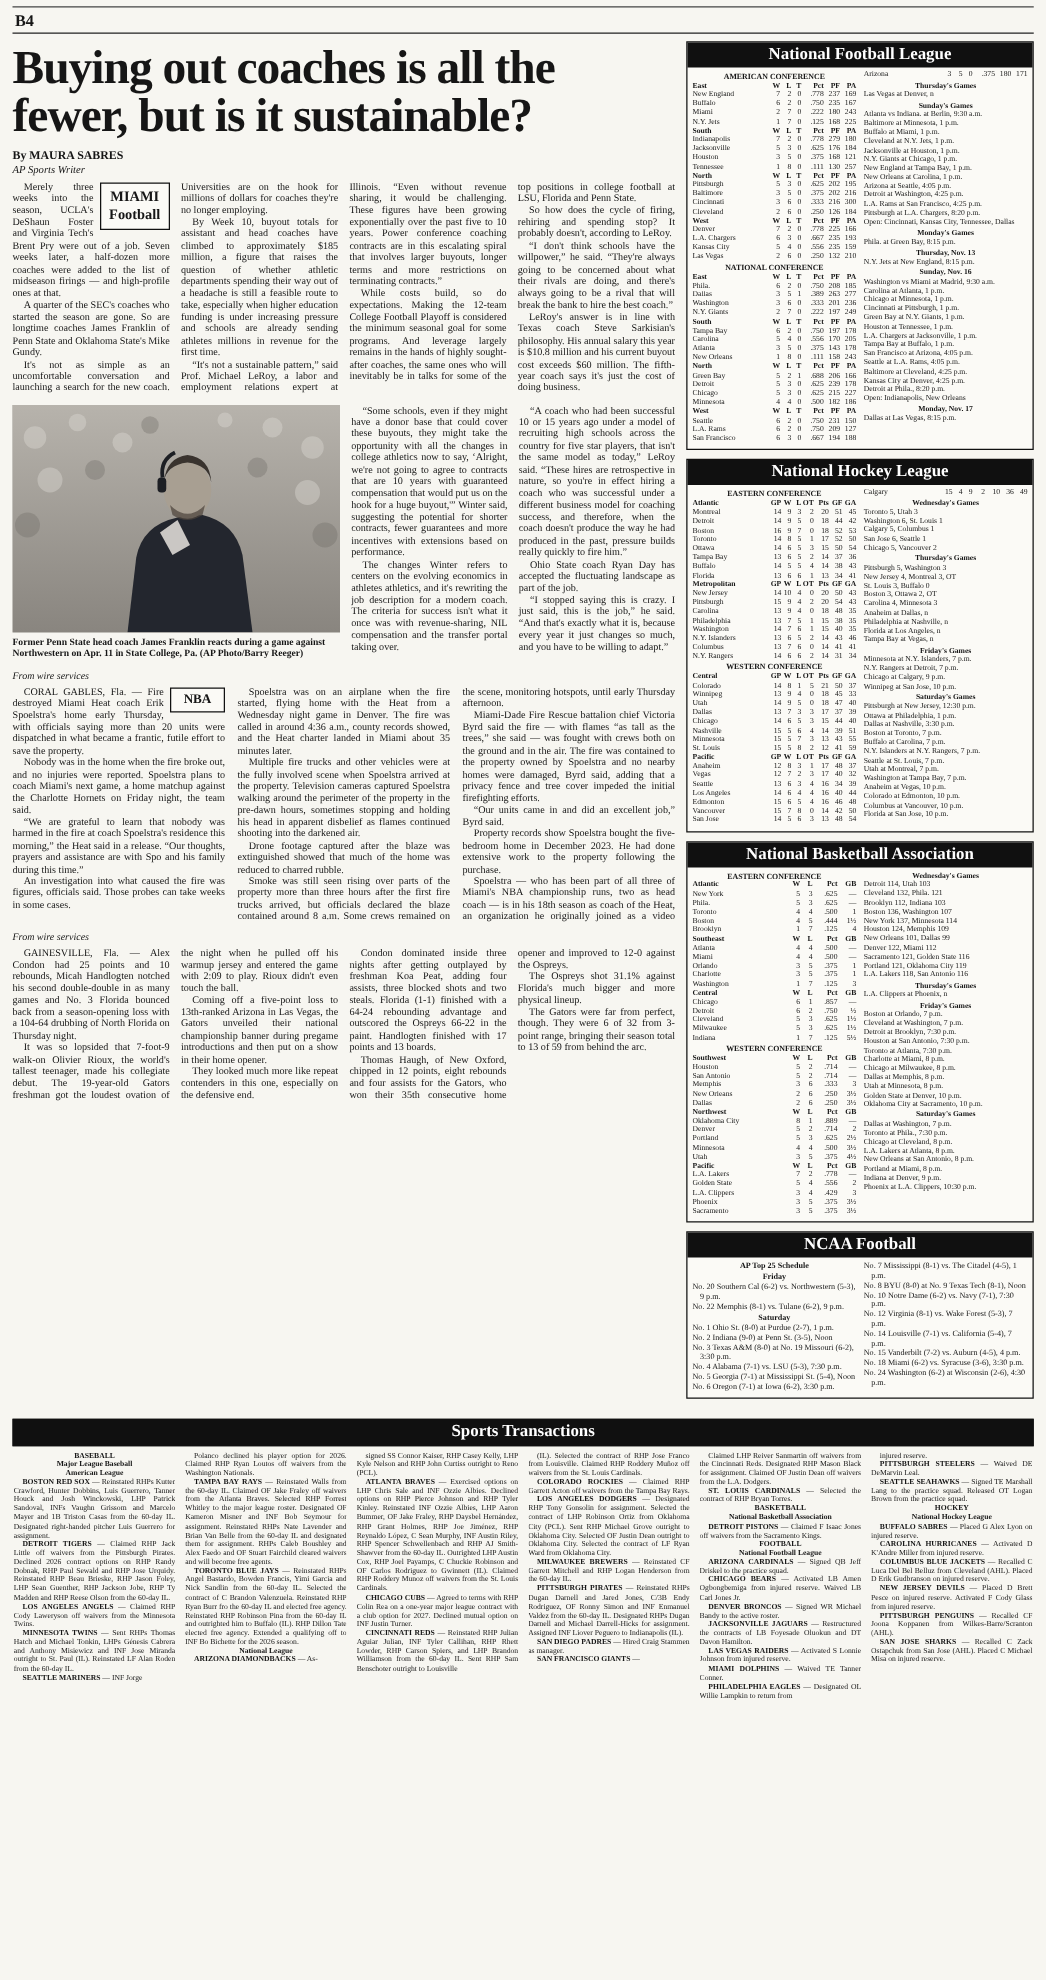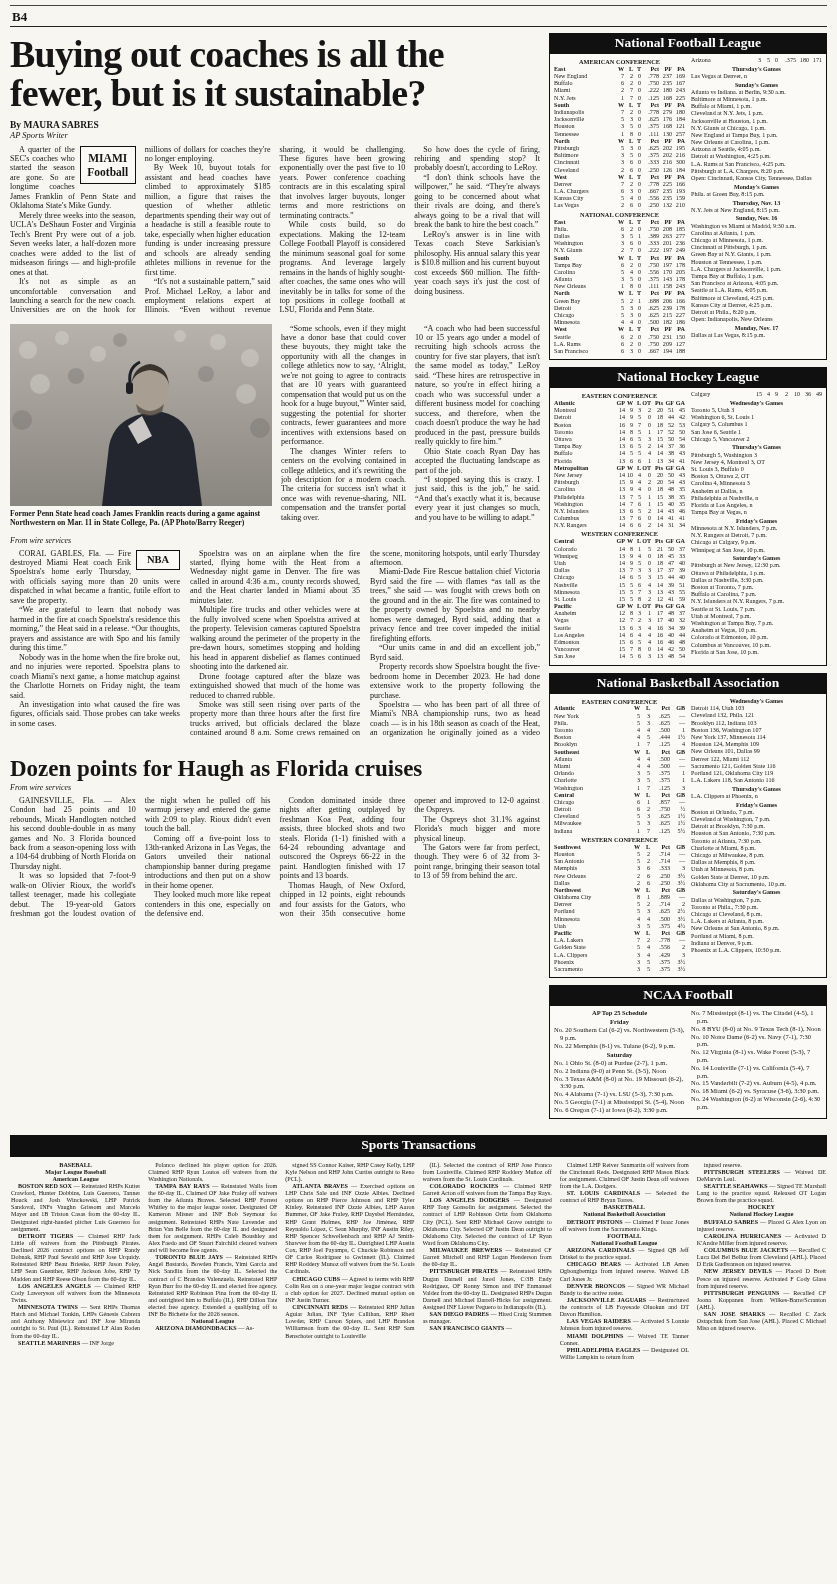--- a/index.html
+++ b/index.html
@@ -81,22 +81,22 @@
     <div>
       <h1 class="headline">Buying out coaches is all the fewer, but is it sustainable?</h1>
       <div class="byline">By MAURA SABRES</div>
       <div class="byline-role">AP Sports Writer</div>
 
       <div class="art cols4" id="main-top">
         <div class="tagbox">
           <div>MIAMI</div>
           <div>Football</div>
         </div>
-      <p class="art-p">A quarter of the SEC's coaches who started the season are gone. So are longtime coaches James Franklin of Penn State and Oklahoma State's Mike Gundy.</p>
-          <p class="art-p">Merely three weeks into the season, UCLA's DeShaun Foster and Virginia Tech's Brent Pry were out of a job. Seven weeks later, a half-dozen more coaches were added to the list of midseason firings — and high-profile ones at that.</p>
+      <p class="art-p">Merely three weeks into the season, UCLA's DeShaun Foster and Virginia Tech's Brent Pry were out of a job. Seven weeks later, a half-dozen more coaches were added to the list of midseason firings — and high-profile ones at that.</p>
+          <p class="art-p">A quarter of the SEC's coaches who started the season are gone. So are longtime coaches James Franklin of Penn State and Oklahoma State's Mike Gundy.</p>
           <p class="art-p">It's not as simple as an uncomfortable conversation and launching a search for the new coach. Universities are on the hook for millions of dollars for coaches they're no longer employing.</p>
           <p class="art-p">By Week 10, buyout totals for assistant and head coaches have climbed to approximately $185 million, a figure that raises the question of whether athletic departments spending their way out of a headache is still a feasible route to take, especially when higher education funding is under increasing pressure and schools are already sending athletes millions in revenue for the first time.</p>
           <p class="art-p">“It's not a sustainable pattern,” said Prof. Michael LeRoy, a labor and employment relations expert at Illinois. “Even without revenue sharing, it would be challenging. These figures have been growing exponentially over the past five to 10 years. Power conference coaching contracts are in this escalating spiral that involves larger buyouts, longer terms and more restrictions on terminating contracts.”</p>
           <p class="art-p">While costs build, so do expectations. Making the 12-team College Football Playoff is considered the minimum seasonal goal for some programs. And leverage largely remains in the hands of highly sought-after coaches, the same ones who will inevitably be in talks for some of the top positions in college football at LSU, Florida and Penn State.</p>
           <p class="art-p">So how does the cycle of firing, rehiring and spending stop? It probably doesn't, according to LeRoy.</p>
           <p class="art-p">“I don't think schools have the willpower,” he said. “They're always going to be concerned about what their rivals are doing, and there's always going to be a rival that will break the bank to hire the best coach.”</p>
           <p class="art-p">LeRoy's answer is in line with Texas coach Steve Sarkisian's philosophy. His annual salary this year is $10.8 million and his current buyout cost exceeds $60 million. The fifth-year coach says it's just the cost of doing business.</p>
         </div>
 
       <div class="photo-row">
@@ -129,49 +129,48 @@
               </g>
               <path d="M92 182 L99 122 Q104 96 132 90 L152 88 Q178 94 184 120 L192 182 Z" fill="#23262e"></path>
               <path d="M118 102 L132 92 L142 112 L128 120 Z" fill="#e7e4de" opacity="0.85"></path>
               <ellipse cx="140" cy="68" rx="19" ry="23" fill="#a89f92"></ellipse>
               <path d="M121 62 Q123 42 140 40 Q158 42 159 62 Q157 48 140 46 Q123 48 121 62 Z" fill="#39332e"></path>
               <path d="M126 80 Q140 94 154 80 L152 88 Q140 96 128 88 Z" fill="#4a423b" opacity="0.7"></path>
               <path d="M120 58 Q118 44 130 38" stroke="#1d1f24" stroke-width="3" fill="none"></path>
               <rect x="116" y="58" width="7" height="12" rx="3" fill="#1d1f24"></rect>
             </svg>
           </div>
-          <div class="photo-caption">Former Penn State head coach James Franklin reacts during a game against Northwestern on Mar. 11 in State College, Pa. (AP Photo/Barry Reeger)</div>
+          <div class="photo-caption">Former Penn State head coach James Franklin reacts during a game against Northwestern on Apr. 11 in State College, Pa. (AP Photo/Barry Reeger)</div>
         </div>
         <div class="art cols2" id="main-bottom">
             <p class="art-p">“Some schools, even if they might have a donor base that could cover these buyouts, they might take the opportunity with all the changes in college athletics now to say, ‘Alright, we're not going to agree to contracts that are 10 years with guaranteed compensation that would put us on the hook for a huge buyout,'” Winter said, suggesting the potential for shorter contracts, fewer guarantees and more incentives with extensions based on performance.</p>
-            <p class="art-p">The changes Winter refers to centers on the evolving contained in college athletics, and it's rewriting the job description for a modern coach. The criteria for success isn't what it once was with revenue-sharing, NIL compensation and the transfer portal taking over.</p>
+            <p class="art-p">The changes Winter refers to centers on the evolving economics in athletes athletics, and it's rewriting the job description for a modern coach. The criteria for success isn't what it once was with revenue-sharing, NIL compensation and the transfer portal taking over.</p>
             <p class="art-p">“A coach who had been successful 10 or 15 years ago under a model of recruiting high schools across the country for five star players, that isn't the same model as today,” LeRoy said. “These hires are retrospective in nature, so you're in effect hiring a coach who was successful under a different business model for coaching success, and therefore, when the coach doesn't produce the way he had produced in the past, pressure builds really quickly to fire him.”</p>
             <p class="art-p">Ohio State coach Ryan Day has accepted the fluctuating landscape as part of the job.</p>
             <p class="art-p">“I stopped saying this is crazy. I just said, this is the job,” he said. “And that's exactly what it is, because every year it just changes so much, and you have to be willing to adapt.”</p>
           </div>
       </div>
 
       <div class="wire">From wire services</div>
       <div class="art cols3" id="fire-body">
         <div class="tagbox-sm">NBA</div>
       <p class="art-p">CORAL GABLES, Fla. — Fire destroyed Miami Heat coach Erik Spoelstra's home early Thursday, with officials saying more than 20 units were dispatched in what became a frantic, futile effort to save the property.</p>
+          <p class="art-p">Nobody was in the home when the fire broke out, and no injuries were reported. Spoelstra plans to coach Miami's next game, a home matchup against the Charlotte Hornets on Friday night, the team said.</p>
           <p class="art-p">“We are grateful to learn that nobody was harmed in the fire at coach Spoelstra's residence this morning,” the Heat said in a release. “Our thoughts, prayers and assistance are with Spo and his family during this time.”</p>
-          <p class="art-p">Nobody was in the home when the fire broke out, and no injuries were reported. Spoelstra plans to coach Miami's next game, a home matchup against the Charlotte Hornets on Friday night, the team said.</p>
           <p class="art-p">An investigation into what caused the fire was figures, officials said. Those probes can take weeks in some cases.</p>
           <p class="art-p">Spoelstra was on an airplane when the fire started, flying home with the Heat from a Wednesday night game in Denver. The fire was called in around 4:36 a.m., county records showed, and the Heat charter landed in Miami about 35 minutes later.</p>
           <p class="art-p">Multiple fire trucks and other vehicles were at the fully involved scene when Spoelstra arrived at the property. Television cameras captured Spoelstra walking around the perimeter of the property in the pre-dawn hours, sometimes stopping and holding his head in apparent disbelief as flames continued shooting into the darkened air.</p>
           <p class="art-p">Drone footage captured after the blaze was extinguished showed that much of the home was reduced to charred rubble.</p>
           <p class="art-p">Smoke was still seen rising over parts of the property more than three hours after the first fire trucks arrived, but officials declared the blaze contained around 8 a.m. Some crews remained on the scene, monitoring hotspots, until early Thursday afternoon.</p>
           <p class="art-p">Miami-Dade Fire Rescue battalion chief Victoria Byrd said the fire — with flames “as tall as the trees,” she said — was fought with crews both on the ground and in the air. The fire was contained to the property owned by Spoelstra and no nearby homes were damaged, Byrd said, adding that a privacy fence and tree cover impeded the initial firefighting efforts.</p>
           <p class="art-p">“Our units came in and did an excellent job,” Byrd said.</p>
           <p class="art-p">Property records show Spoelstra bought the five-bedroom home in December 2023. He had done extensive work to the property following the purchase.</p>
           <p class="art-p">Spoelstra — who has been part of all three of Miami's NBA championship runs, two as head coach — is in his 18th season as coach of the Heat, an organization he originally joined as a video coordinator in 1995. He finalized a deal last month to serve as coach of the U.S. Olympic men's basketball team at the 2028 Los Angeles Games.</p>
         </div>
 
-      <h2 class="fla-head">Dozen points for Haugh as Florida cruises</h2>
       <div class="wire">From wire services</div>
       <div class="art cols4b" id="fla-body">
           <p class="art-p">GAINESVILLE, Fla. — Alex Condon had 25 points and 10 rebounds, Micah Handlogten notched his second double-double in as many games and No. 3 Florida bounced back from a season-opening loss with a 104-64 drubbing of North Florida on Thursday night.</p>
           <p class="art-p">It was so lopsided that 7-foot-9 walk-on Olivier Rioux, the world's tallest teenager, made his collegiate debut. The 19-year-old Gators freshman got the loudest ovation of the night when he pulled off his warmup jersey and entered the game with 2:09 to play. Rioux didn't even touch the ball.</p>
           <p class="art-p">Coming off a five-point loss to 13th-ranked Arizona in Las Vegas, the Gators unveiled their national championship banner during pregame introductions and then put on a show in their home opener.</p>
           <p class="art-p">They looked much more like repeat contenders in this one, especially on the defensive end.</p>
           <p class="art-p">Condon dominated inside three nights after getting outplayed by freshman Koa Peat, adding four assists, three blocked shots and two steals. Florida (1-1) finished with a 64-24 rebounding advantage and outscored the Ospreys 66-22 in the paint. Handlogten finished with 17 points and 13 boards.</p>
           <p class="art-p">Thomas Haugh, of New Oxford, chipped in 12 points, eight rebounds and four assists for the Gators, who won their 35th consecutive home opener and improved to 12-0 against the Ospreys.</p>
           <p class="art-p">The Ospreys shot 31.1% against Florida's much bigger and more physical lineup.</p>
           <p class="art-p">The Gators were far from perfect, though. They were 6 of 32 from 3-point range, bringing their season total to 13 of 59 from behind the arc.</p>

